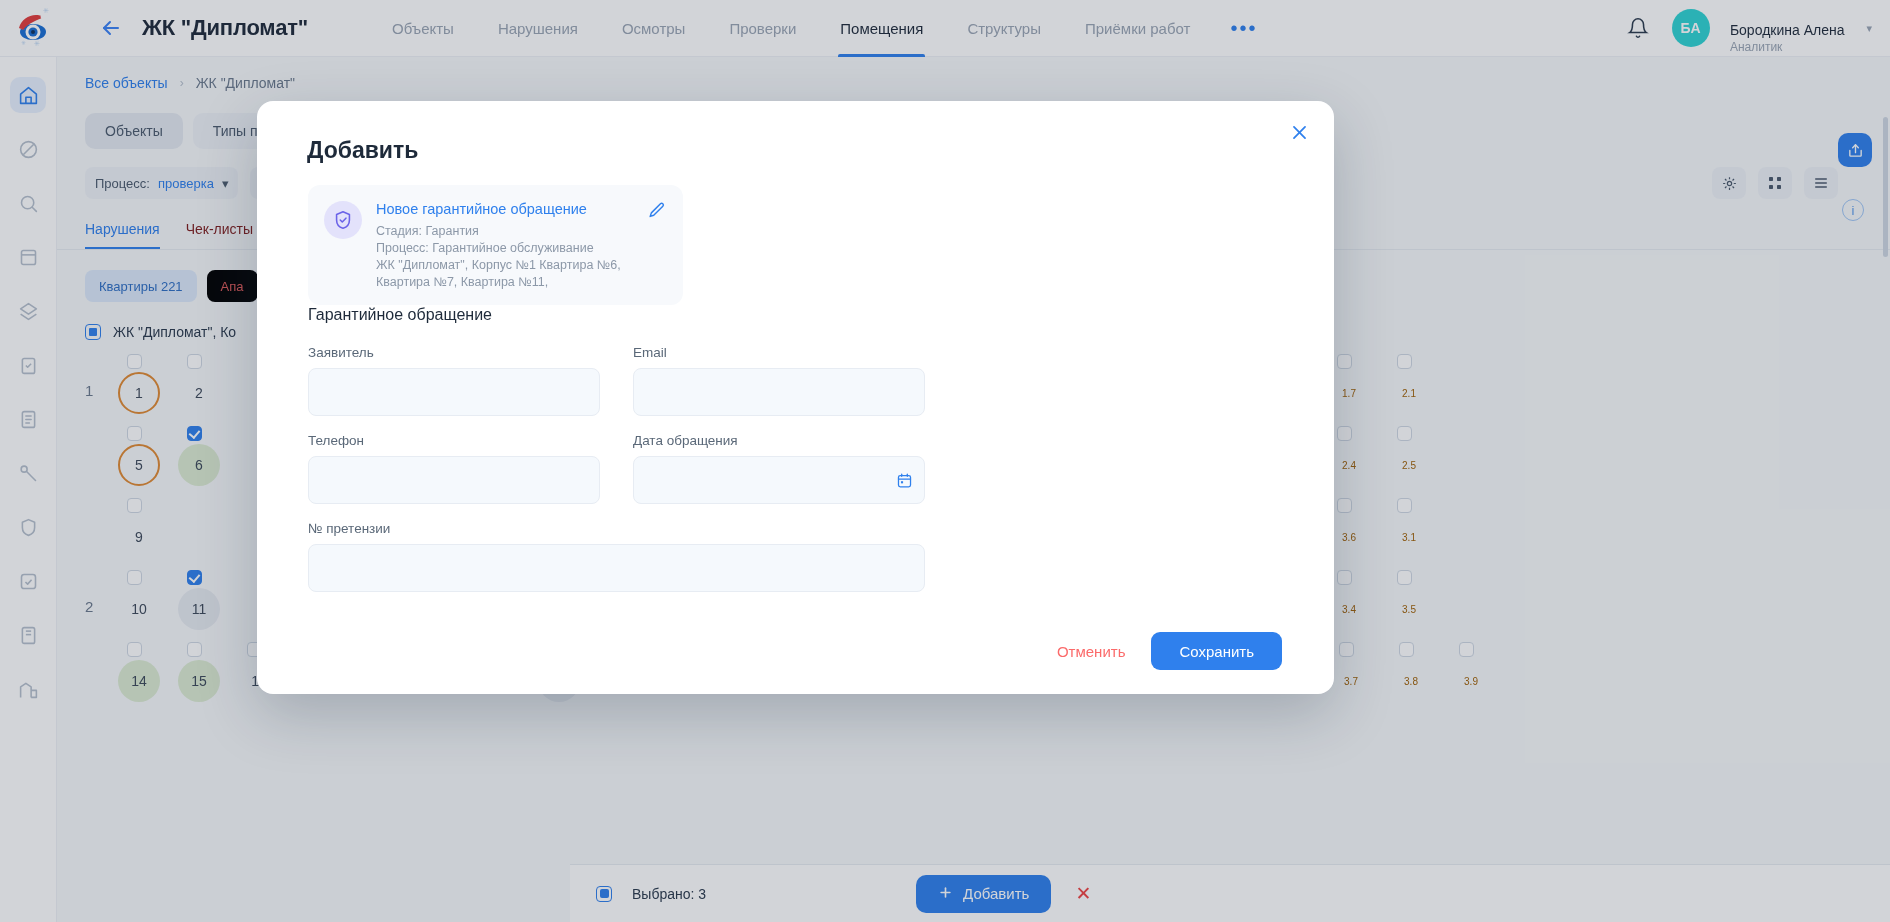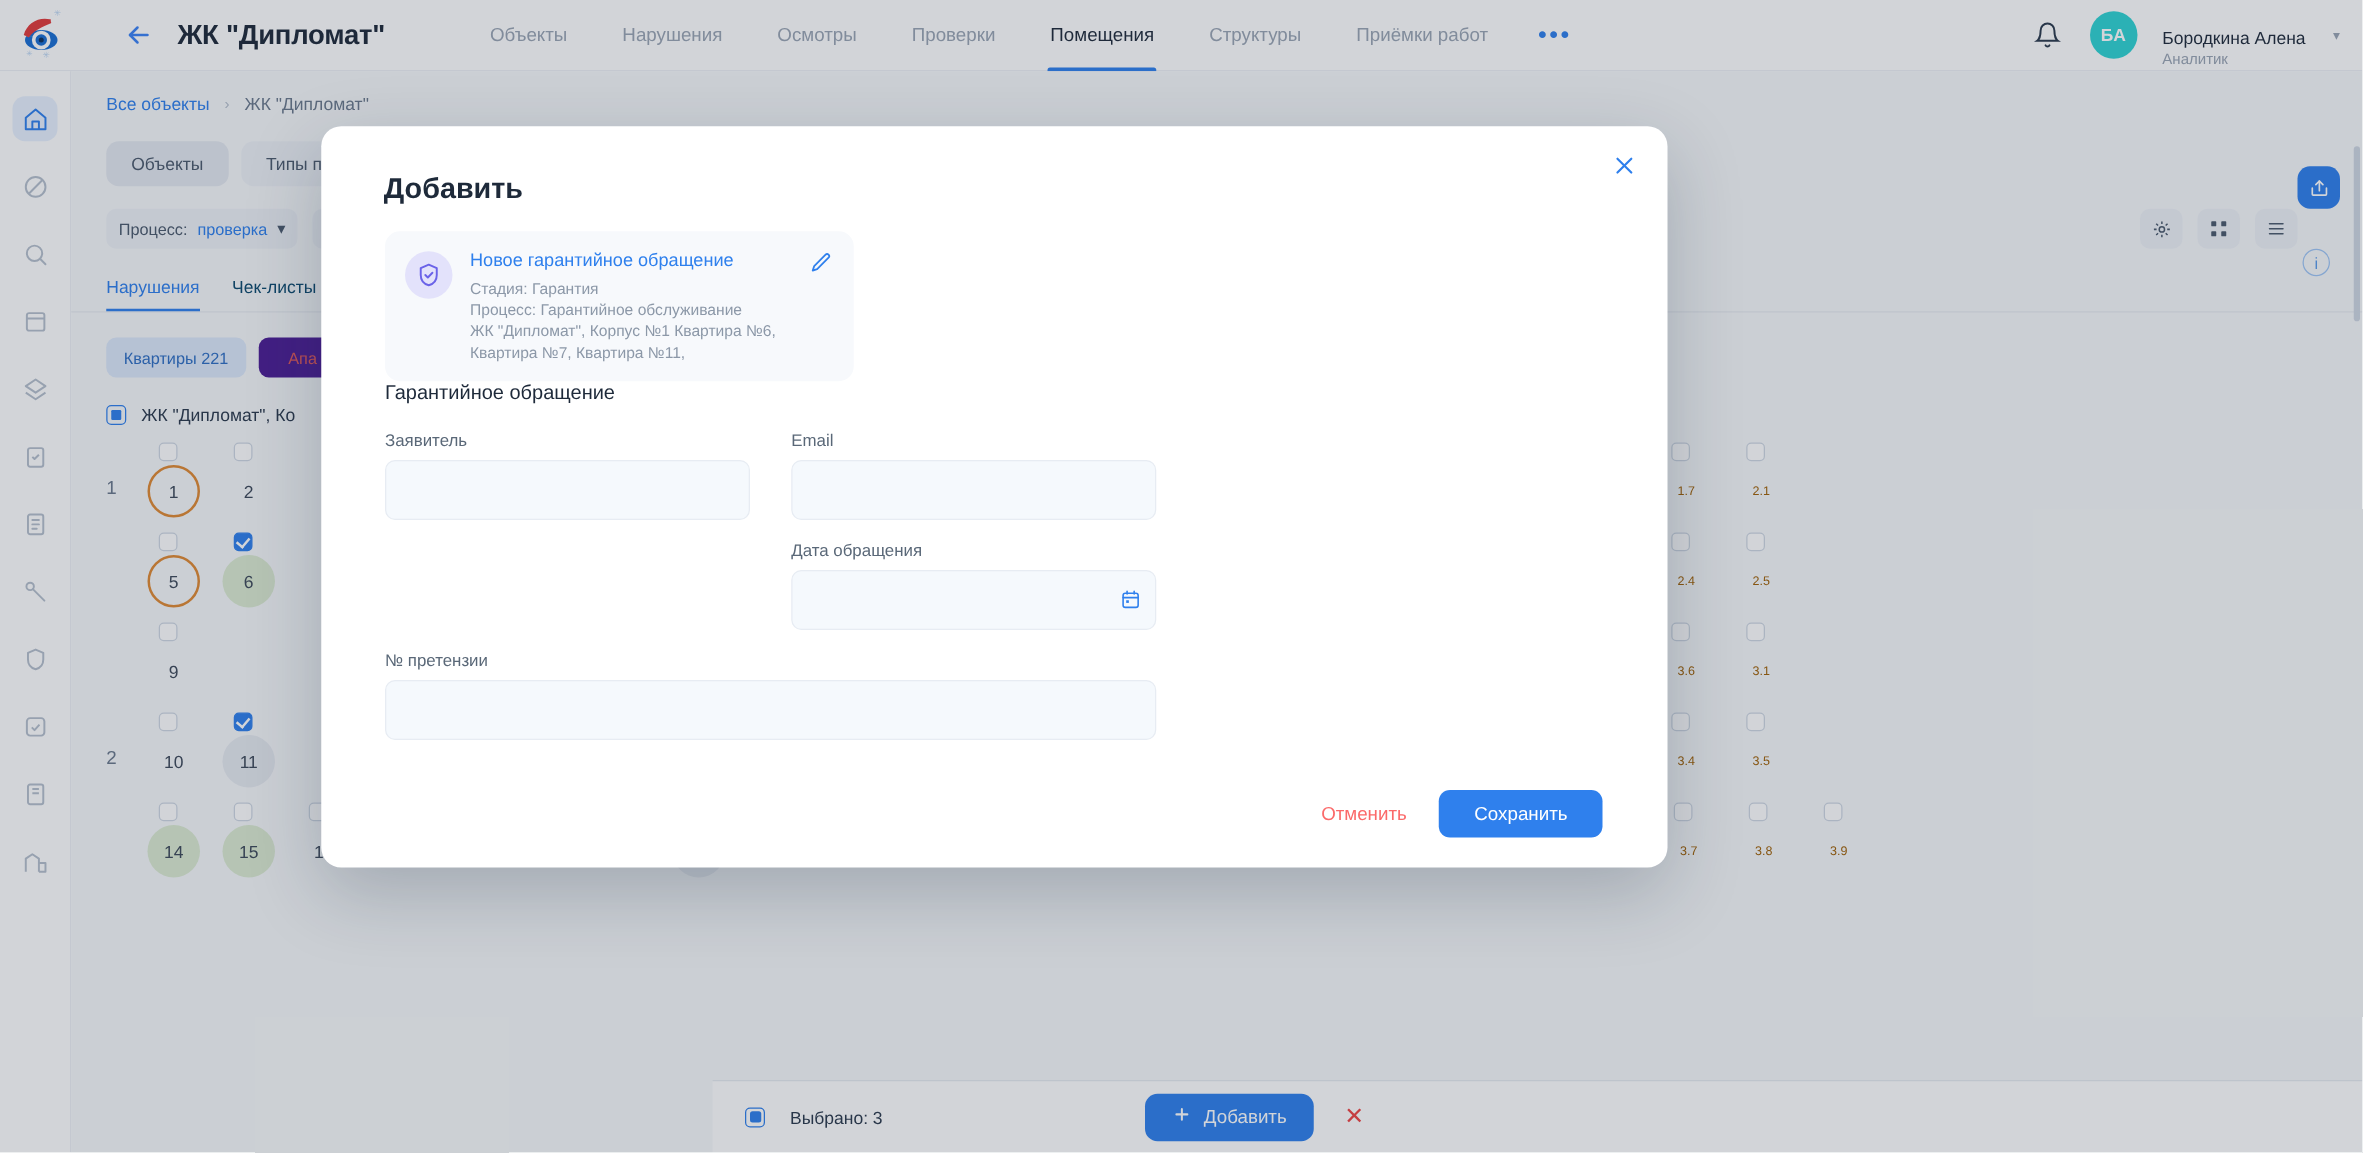--- a/index.html
+++ b/index.html
@@ -91,32 +91,32 @@
     display: flex; align-items: center; gap: 8px; font-size: 13px; color: #4b5a6d;
   }
   .select-chip b { color: #2f80ed; font-weight: normal; }
   .icon-chip {
     width: 34px; height: 32px; border-radius: 8px; background: #eef2f7;
     display: flex; align-items: center; justify-content: center; color: #4b5a6d; font-size: 15px;
   }
   .filter-right { margin-left: auto; display: flex; gap: 12px; padding-right: 24px; }
 
   .subtabs { display: flex; gap: 26px; padding: 22px 28px 0 28px; position: relative; }
-  .subtab { font-size: 14px; color: #0c4a6e; padding-bottom: 10px; }
+  .subtab { font-size: 14px; color: #7f1d1d; padding-bottom: 10px; }
   .subtab.active { color: #2f80ed; border-bottom: 2px solid #2f80ed; }
   .info-i {
     position: absolute; right: 26px; top: 0; width: 22px; height: 22px;
     border-radius: 50%; border: 1.5px solid #9fc6f5; color: #5b9bea;
     display: flex; align-items: center; justify-content: center; font-size: 13px;
   }
   .divider { height: 1px; background: #e7ebf1; margin: 0 0 0 0; }
 
   .chips2 { display: flex; gap: 10px; padding: 20px 28px 0 28px; }
   .chip-sel { height: 32px; padding: 0 14px; border-radius: 8px; background: #dce9fb; color: #2f6fc4; font-size: 13px; display: flex; align-items: center; }
-  .chip-red { height: 32px; padding: 0 24px; border-radius: 8px; background: #4c1d95; color: #e05a5a; font-size: 13px; display: flex; align-items: center; }
+  .chip-red { height: 32px; padding: 0 14px; border-radius: 8px; background: #000000; color: #e05a5a; font-size: 13px; display: flex; align-items: center; }
 
   .grid-head { display: flex; align-items: center; gap: 12px; padding: 22px 28px 0 28px; }
   .sq-check {
     width: 16px; height: 16px; border-radius: 4px; border: 1.5px solid #2f80ed;
     display: flex; align-items: center; justify-content: center;
   }
   .sq-check i { width: 8px; height: 8px; background: #2f80ed; border-radius: 1px; display: block; }
   .grid-head-txt { font-size: 14px; color: #2b3a4d; }
 
   
@@ -655,20 +655,24 @@
     <div class="field" style="left:51px; top:244px; width:292px;">
       <label class="flabel">Заявитель</label>
       <input class="finput tall" type="text" placeholder="" style="">
     </div>
 
     <div class="field" style="left:376px; top:244px; width:292px;">
       <label class="flabel">Email</label>
       <input class="finput tall" type="text" placeholder="" style="">
     </div>
 
+    <div class="field" style="left:51px; top:332px; width:292px;">
+      <label class="flabel">Телефон</label>
+      <input class="finput tall" type="text" placeholder="" style="">
+    </div>
 
     <div class="field" style="left:376px; top:332px; width:292px;">
       <label class="flabel">Дата обращения</label>
       <input class="finput tall" type="text" placeholder="" style="">
       <span class="cal-ic">
         <svg width="17" height="17" viewBox="0 0 24 24" fill="none" stroke="currentColor" stroke-width="1.8" stroke-linecap="round">
             <rect x="3.5" y="5" width="17" height="16" rx="2.5"></rect>
             <line x1="3.5" y1="10" x2="20.5" y2="10"></line>
             <line x1="8" y1="3" x2="8" y2="6"></line>
             <line x1="16" y1="3" x2="16" y2="6"></line>

